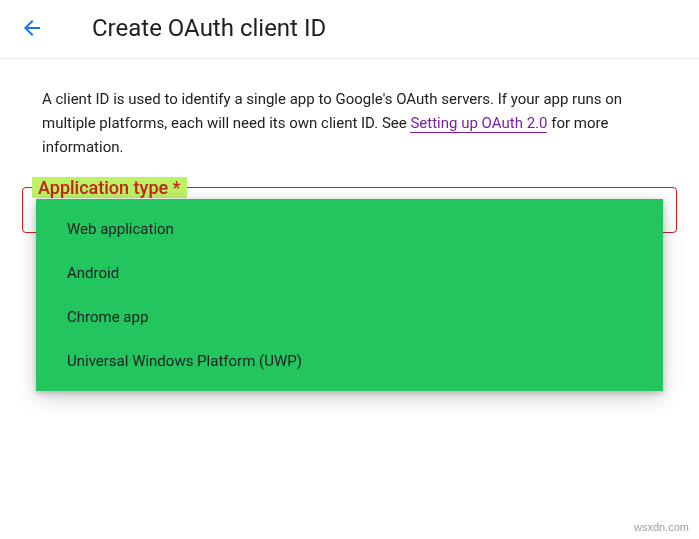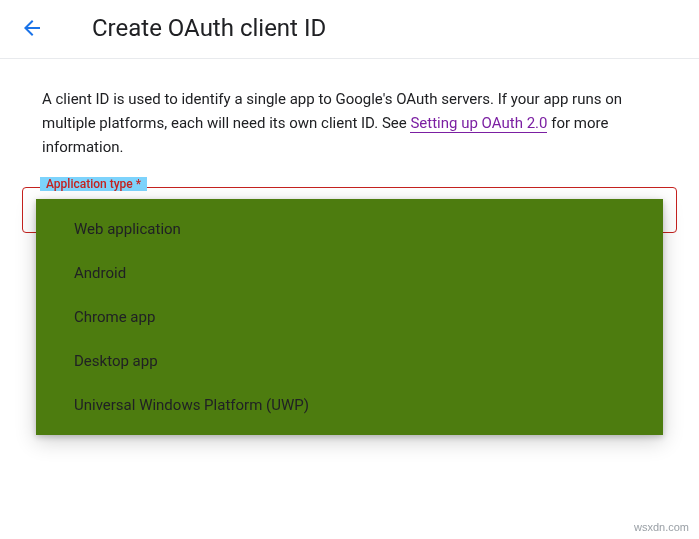--- a/index.html
+++ b/index.html
@@ -48,45 +48,44 @@
       border-bottom: 1px solid #7b1fa2;
       cursor: pointer;
     }
     .field-wrapper {
       position: relative;
     }
     .field-label {
       position: absolute;
       top: -10px;
       left: 10px;
-      background: #7dd3fc;
+      background: #bef264;
       padding: 0 6px;
-      font-size: 12px;
+      font-size: 18px;
       color: #c5221f;
       font-weight: 500;
       z-index: 1;
-      margin-left: 8px;
     }
     .select-box {
       width: 100%;
       height: 46px;
       border: 1px solid #c5221f;
       border-radius: 4px;
       background: #fff;
       position: relative;
     }
     .dropdown {
       position: absolute;
       top: 12px;
       left: 14px;
       right: 14px;
-      background: #4d7c0f;
+      background: #22c55e;
       box-shadow: 0 2px 6px rgba(0,0,0,0.2), 0 6px 20px rgba(0,0,0,0.19);
       z-index: 10;
-      padding: 8px 16px;
+      padding: 8px 9px;
     }
     .dropdown-item {
       padding: 13px 22px;
       font-size: 15px;
       color: #202124;
       cursor: pointer;
     }
     .watermark {
       position: absolute;
       bottom: 6px;
@@ -115,19 +114,18 @@
   </p>
 
   <div class="field-wrapper">
     <span class="field-label">Application type *</span>
     <div class="select-box"></div>
 
     <div class="dropdown">
       <div class="dropdown-item">Web application</div>
       <div class="dropdown-item">Android</div>
       <div class="dropdown-item">Chrome app</div>
-      <div class="dropdown-item">Desktop app</div>
       <div class="dropdown-item">Universal Windows Platform (UWP)</div>
     </div>
   </div>
 </div>
 
 <div class="watermark">wsxdn.com</div>
 
 </body></html>

